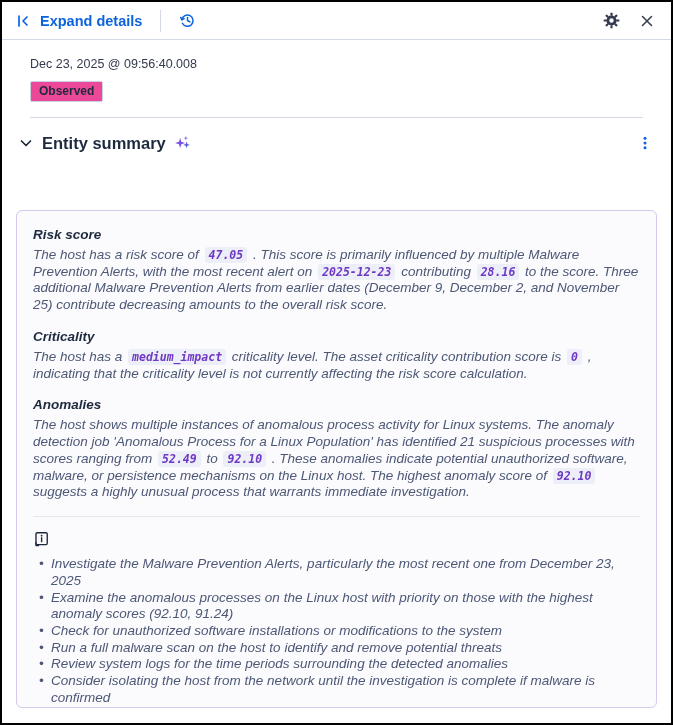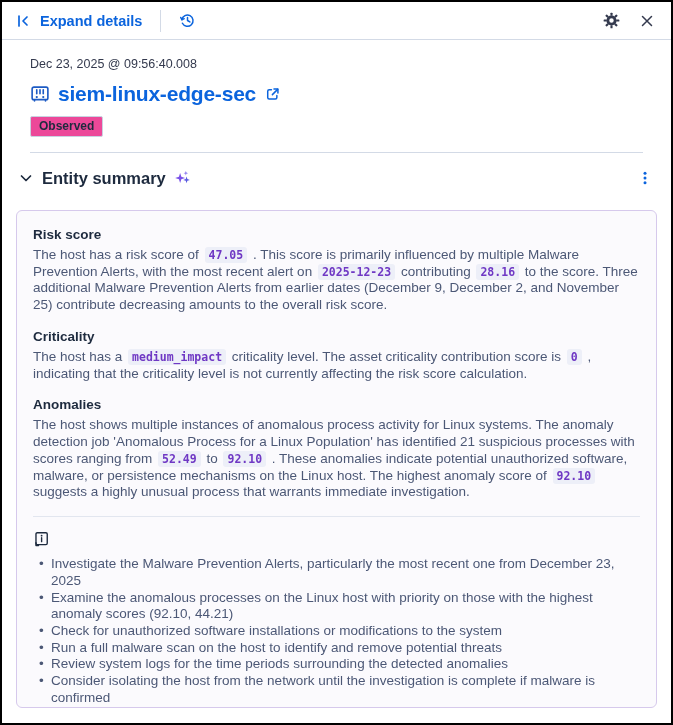--- a/index.html
+++ b/index.html
@@ -57,21 +57,21 @@
   .section-header{display:flex;align-items:center;padding:15px 16px 0;}
   .chev-btn{background:none;border:none;cursor:pointer;color:var(--text-heading);display:flex;padding:0;margin-right:8px;}
   .section-title{font-size:16.5px;font-weight:700;color:var(--text-heading);}
   .sparkles{margin-left:7px;display:flex;}
   .kebab-btn{margin-left:auto;background:none;border:none;cursor:pointer;color:var(--primary-blue);display:flex;padding:2px;}
   
   .panel{
     position:absolute;left:14px;right:14px;top:208px;bottom:15px;
     background:var(--panel-bg);
     border:1px solid var(--panel-border);border-radius:6px;
-    padding:16px;display:flex;flex-direction:column;overflow:hidden;
+    padding:16px;display:flex;flex-direction:column;overflow:hidden;font-style:italic;
   }
   .sec-heading{font-size:13.5px;font-weight:700;color:var(--text-heading);margin-bottom:5px;}
   .sec-body{
     font-size:13.5px;line-height:1.24;color:var(--text-body);margin-bottom:15px;
   }
   code.chip{
     font-family:"DejaVu Sans Mono",monospace;
     font-size:11.5px;font-weight:700;color:var(--code-text);
     background:var(--code-bg);border-radius:3px;padding:1px 4px;margin:0 2px;
     white-space:nowrap;
@@ -140,40 +140,20 @@
           <svg width="16" height="16" viewBox="0 0 16 16" fill="none" stroke="currentColor" stroke-width="1.5" stroke-linecap="round">
             <path d="M3.5 3.5l9 9M12.5 3.5l-9 9"></path>
           </svg>
         </span>
       </button>
     </div>
   </div>
 
   <div class="meta">
     <div class="timestamp">Dec 23, 2025 @ 09:56:40.008</div>
-    <div class="title-row">
-      <a class="host-link" href="#">
-        <span>
-          <svg width="20" height="20" viewBox="0 0 16 16" fill="none" stroke="#1d5bc4" stroke-width="1.3" stroke-linecap="round">
-            <rect x="1.7" y="2.5" width="12.6" height="10" rx="1.4"></rect>
-            <path d="M5.4 4.6v3.2M8 4.6v3.2M10.6 4.6v3.2"></path>
-            <path d="M5.4 10.4h.01M10.6 10.4h.01" stroke-width="1.8"></path>
-            <path d="M3.6 12.6v1M12.4 12.6v1"></path>
-          </svg>
-        </span>
-        <span>siem-linux-edge-sec</span>
-        <span>
-          <svg width="17" height="17" viewBox="0 0 16 16" fill="none" stroke="currentColor" stroke-width="1.4" stroke-linecap="round" stroke-linejoin="round">
-            <path d="M7 3.6H4.9c-.8 0-1.4.6-1.4 1.4v5.8c0 .8.6 1.4 1.4 1.4h5.8c.8 0 1.4-.6 1.4-1.4V9"></path>
-            <path d="M9.4 2.9h3.7v3.7"></path>
-            <path d="M12.8 3.2 7.9 8.1"></path>
-          </svg>
-        </span>
-      </a>
-    </div>
     <span class="badge">Observed</span>
     <hr class="rule">
   </div>
 
   <div class="section-header">
     <button class="chev-btn">
       <span>
         <svg width="16" height="16" viewBox="0 0 16 16" fill="none" stroke="currentColor" stroke-width="1.7" stroke-linecap="round" stroke-linejoin="round">
           <path d="M3.5 6 8 10.5 12.5 6"></path>
         </svg>
@@ -215,21 +195,21 @@
         <svg width="17" height="17" viewBox="0 0 16 16" fill="none" stroke="currentColor" stroke-width="1.3" stroke-linecap="round" stroke-linejoin="round">
           <rect x="2.8" y="1.6" width="10.6" height="11.2" rx="1.2"></rect>
           <circle cx="8.1" cy="4.4" r="0.85" fill="currentColor" stroke="none"></circle>
           <path d="M8.1 6.4v3.6"></path>
           <path d="M2.8 11v2.6h2.4"></path>
         </svg>
       </span>
     </div>
     <ul class="actions-list">
         <li>Investigate the Malware Prevention Alerts, particularly the most recent one from December 23, 2025</li>
-        <li>Examine the anomalous processes on the Linux host with priority on those with the highest anomaly scores (92.10, 44.21)</li>
+        <li>Examine the anomalous processes on the Linux host with priority on those with the highest anomaly scores (92.10, 91.24)</li>
         <li>Check for unauthorized software installations or modifications to the system</li>
         <li>Run a full malware scan on the host to identify and remove potential threats</li>
         <li>Review system logs for the time periods surrounding the detected anomalies</li>
         <li>Consider isolating the host from the network until the investigation is complete if malware is confirmed</li>
       </ul>
 
     <div class="panel-footer">
       
       
     </div>

